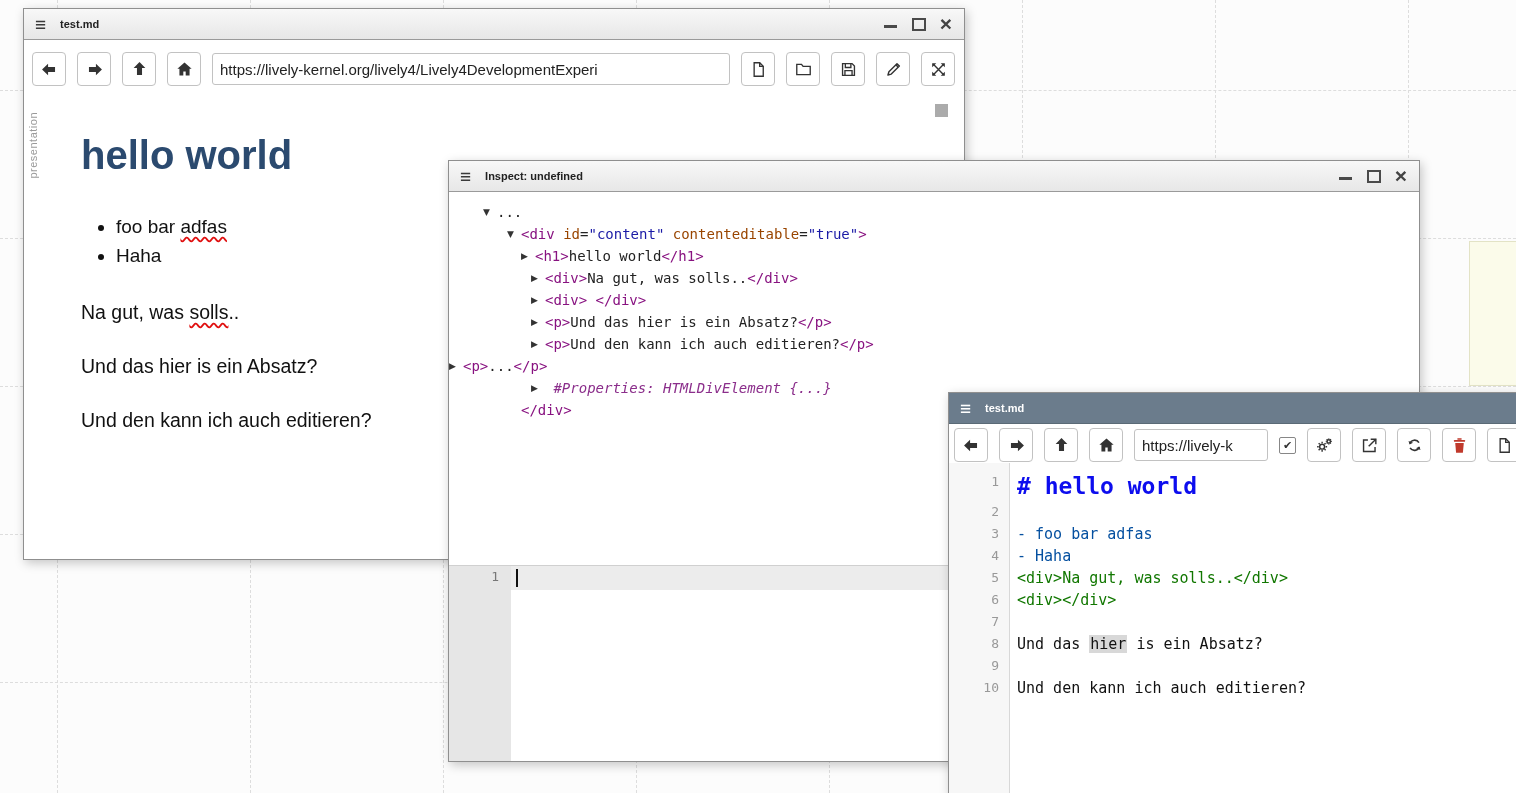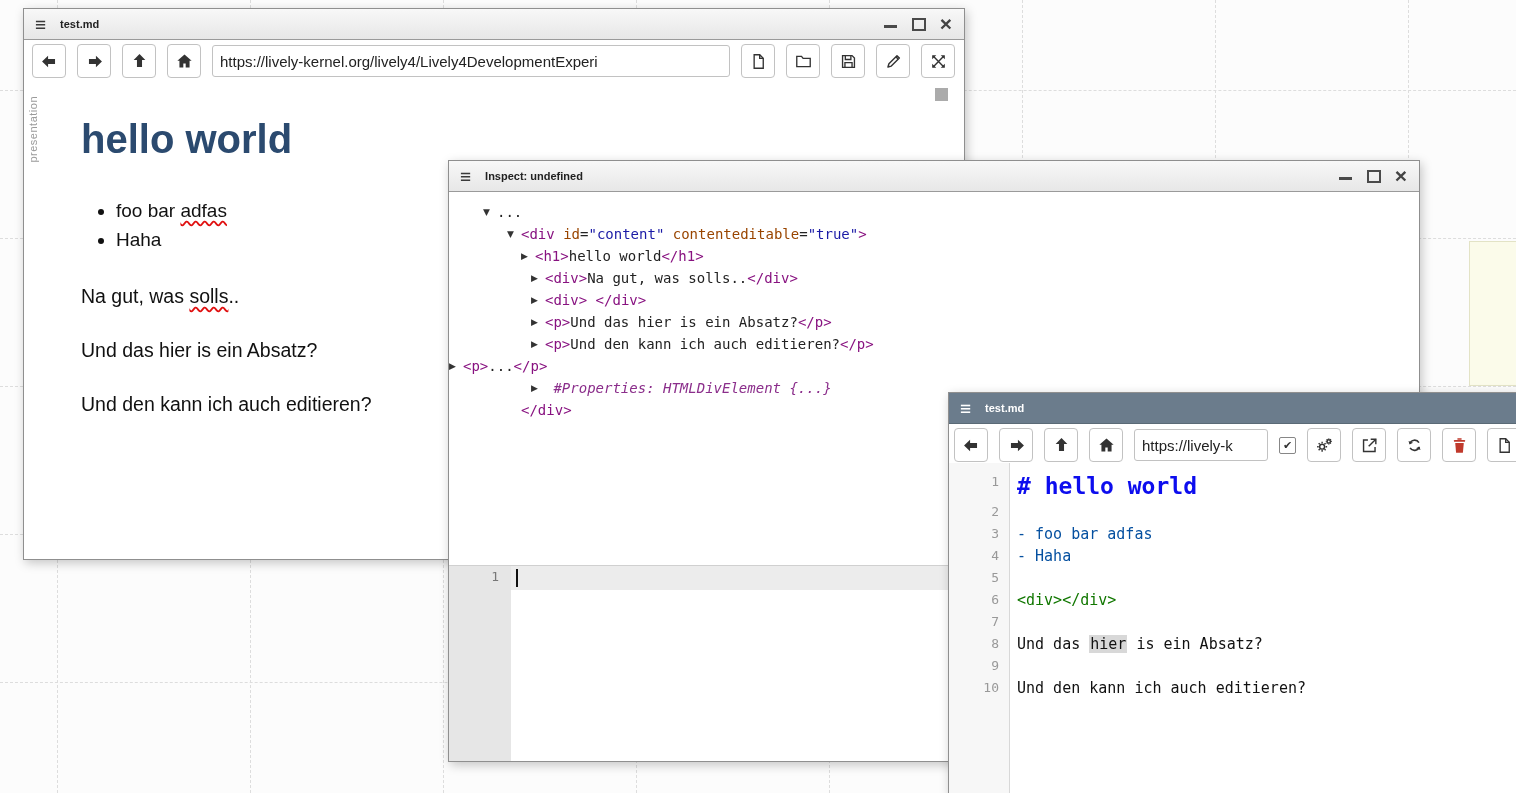--- a/index.html
+++ b/index.html
@@ -24,21 +24,21 @@
   .tb-hamburger{font-size:19px;font-weight:bold;color:#3a3a3a;margin-left:11px;line-height:1;}
   .titlebar.active .tb-hamburger{color:#fff;}
   .tb-title{font-weight:bold;font-size:11px;color:#222;margin-left:14px;text-align:center;}
   .titlebar.active .tb-title{color:#fff;}
   .tb-controls{margin-left:auto;display:flex;align-items:center;gap:14px;margin-right:12px;}
   .ctl-min,.ctl-max{width:14px;height:14px;display:flex;align-items:center;justify-content:center;}
   .ctl-min i{display:block;width:13px;height:3px;background:#4a4a4a;margin-top:5px;}
   .ctl-max i{display:block;width:11px;height:9px;border:2px solid #4a4a4a;}
   .ctl-close{font-size:21px;font-weight:bold;color:#444;line-height:14px;}
   
-  .toolbar{display:flex;align-items:center;gap:11px;padding:4px 8px;background:#fff;}
+  .toolbar{display:flex;align-items:center;gap:11px;padding:12px 8px;background:#fff;}
   .w3 .toolbar{gap:11px;padding:4px 5px;}
   .tbtn{width:34px;height:34px;border:1px solid #c2c2c2;border-radius:4px;background:#fff;
     display:flex;align-items:center;justify-content:center;padding:0;color:#333;flex:0 0 auto;}
   .tbtn svg{width:19px;height:19px;display:block;}
   .tbtn.trash{color:var(--trash,#c0392b);}
   .url-input{height:30px;border:1px solid #c2c2c2;border-radius:3px;font-size:15px;
     padding:0 7px;color:#222;font-family:"Liberation Sans",sans-serif;background:#fff;flex:0 0 auto;}
   .url1{width:502px;}
   .url3{width:118px;}
   .checkbox{width:15px;height:15px;border:1px solid #878787;border-radius:2px;background:#fff;
@@ -321,20 +321,21 @@
         <div class="cm-row">
           <span class="cm-gutter-cell">3</span>
           <span class="cm-code"><span class="tok-list">- foo bar adfas</span></span>
         </div>
         <div class="cm-row">
           <span class="cm-gutter-cell">4</span>
           <span class="cm-code"><span class="tok-list">- Haha</span></span>
         </div>
         <div class="cm-row">
           <span class="cm-gutter-cell">5</span>
+          <span class="cm-code"><span class="tok-tag">&lt;div&gt;Na gut, was solls..&lt;/div&gt;</span></span>
         </div>
         <div class="cm-row">
           <span class="cm-gutter-cell">6</span>
           <span class="cm-code"><span class="tok-tag">&lt;div&gt;&lt;/div&gt;</span></span>
         </div>
         <div class="cm-row">
           <span class="cm-gutter-cell">7</span>
           <span class="cm-code"></span>
         </div>
         <div class="cm-row">

